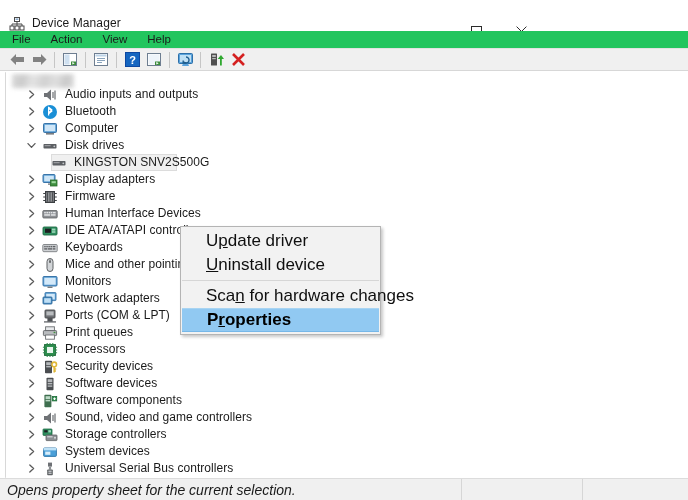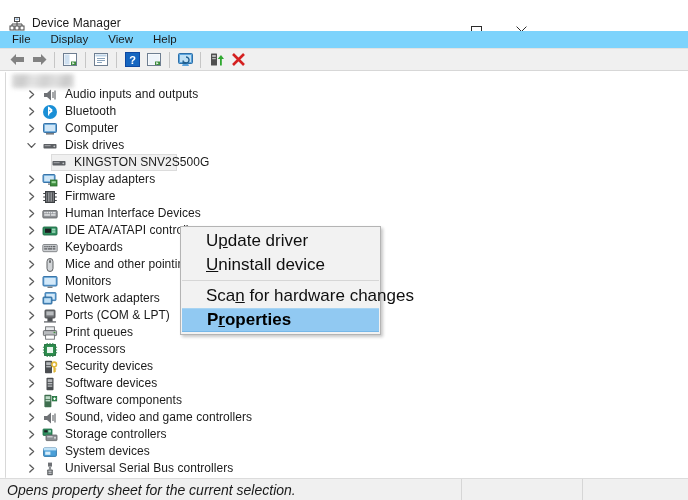--- a/index.html
+++ b/index.html
@@ -62,21 +62,21 @@
     color: #2b2b2b;
   }
   .win-btn svg { display: block; }
 
   
   .menubar {
     position: absolute;
     left: 0; top: 31px;
     width: 688px;
     height: 17px;
-    background: #7dd3fc;
+    background: #22c55e;
     display: flex;
     align-items: center;
     padding-left: 12px;
     box-sizing: border-box;
   }
   .menu-item {
     font-size: 11.5px;
     color: #1a1a1a;
     margin-right: 20px;
     white-space: nowrap;
@@ -304,21 +304,21 @@
         <svg width="11" height="11" viewBox="0 0 11 11">
           <line x1="0.6" y1="0.6" x2="10.4" y2="10.4" stroke="#2b2b2b" stroke-width="1"></line>
           <line x1="10.4" y1="0.6" x2="0.6" y2="10.4" stroke="#2b2b2b" stroke-width="1"></line>
         </svg>
       </div>
     </div>
   </div>
 
   <div class="menubar">
     <div class="menu-item">File</div>
-    <div class="menu-item">Display</div>
+    <div class="menu-item">Action</div>
     <div class="menu-item">View</div>
     <div class="menu-item">Help</div>
   </div>
 
   <div class="toolbar">
 
     <div class="tb-btn">
       <svg width="17" height="15" viewBox="0 0 17 15">
         <path d="M7 2 L1.5 7.5 L7 13 L7 10 L15 10 L15 5 L7 5 Z" fill="#828282"></path>
       </svg>

